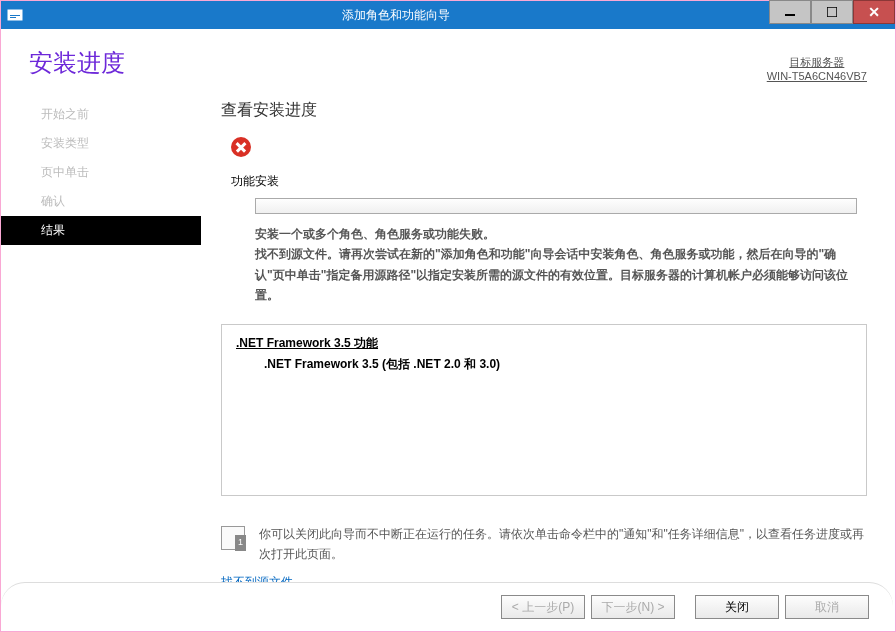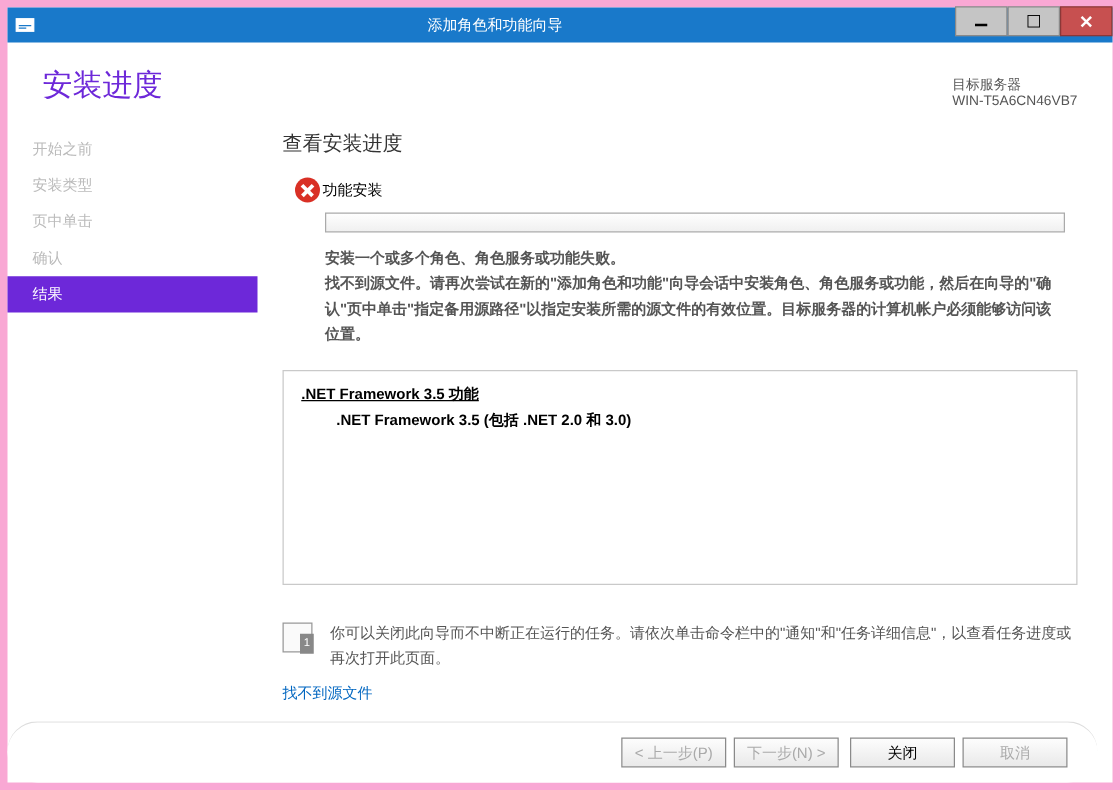--- a/index.html
+++ b/index.html
@@ -1,51 +1,51 @@
 <!DOCTYPE html>
 <html><head>
 <meta charset="utf-8">
 <style>
   html, body { margin:0; padding:0; font-family: "Microsoft YaHei", "Segoe UI", Arial, sans-serif; font-size:12px; background:#fff; color:#000; }
-  .window { width:896px; height:632px; position:relative; border:6px solid #f9a8d4; box-sizing:border-box; background:#fff; }
+  .window { width:896px; height:632px; position:relative; border:1px solid #f9a8d4; box-sizing:border-box; background:#fff; }
   
   .titlebar { height:28px; background:#1979ca; color:#fff; display:flex; align-items:center; justify-content:space-between; }
   .titlebar-left { display:flex; align-items:center; padding-left:6px; gap:6px; }
   .titlebar-icon svg { display:block; }
   .titlebar-title { flex:1; text-align:center; font-size:12px; color:#fff; }
   .win-controls { display:flex; height:100%; }
   .win-btn { width:40px; height:22px; margin-top:-1px; display:flex; align-items:center; justify-content:center; border:1px solid rgba(0,0,0,0.3); background:#c5c5c5; color:#000; font-size:10px; }
   .win-btn.close { background:#c75050; color:#fff; font-size:14px; font-weight:bold; }
   
   .header { padding:18px 28px 18px 28px; display:flex; justify-content:space-between; align-items:flex-start; }
   .header-title { font-size:24px; color:#6d28d9; font-weight:300; }
-  .header-right { text-align:left; font-size:11px; color:#555; margin-top:8px; }
+  .header-right { text-align:center; font-size:11px; color:#555; margin-top:8px;text-decoration:underline; }
   
   .body { display:flex; padding:0 0 0 0; }
   .sidebar { width:200px; padding-top:0px; }
-  .sidebar-item { padding:6px 0 6px 20px; color:#bbb; font-size:12px; }
-  .sidebar-item.active { background:#6d28d9; color:#fff;font-family:Liberation Mono, monospace; }
+  .sidebar-item { padding:6px 0 6px 40px; color:#bbb; font-size:12px; }
+  .sidebar-item.active { background:#000000; color:#fff;font-family:Liberation Mono, monospace; }
   .content { flex:1; padding:0 28px 0 20px; }
   .sub-title { font-size:16px; margin-bottom:16px; color:#333; }
-  .status-row { display:flex; align-items:center; gap:2px; margin-bottom:8px; padding-left:10px; }
+  .status-row { display:flex; align-items:flex-start; gap:16px; margin-bottom:8px; padding-left:10px;flex-direction:column; }
   .error-icon { width:20px; height:20px; background:#d93025; border-radius:50%; position:relative; }
   .error-icon::before, .error-icon::after { content:""; position:absolute; width:12px; height:2.5px; background:#fff; top:8.5px; left:4px; }
   .error-icon::before { transform:rotate(45deg); }
   .error-icon::after  { transform:rotate(-45deg); }
   .progress { margin:0 10px 10px 34px; height:14px; border:1px solid #aaa; background:linear-gradient(#fefefe,#f0f0f0); }
   .msg { font-size:12px; color:#555; line-height:1.7; padding:0 10px 0 34px;font-weight:bold; }
   .result-box { margin-top:18px; border:1px solid #c9c9c9; background:#fff; padding:10px 14px; height:150px; font-size:12px; }
   .result-box .line1 { font-weight:bold;text-decoration:underline; }
   .result-box .line2 { font-weight:bold; padding-left:28px; margin-top:4px; }
   .hint-row { display:flex; gap:14px; margin-top:28px; align-items:flex-start; color:#555; font-size:12px; line-height:1.7; }
   .hint-icon { width:22px; height:22px; border:1px solid #999; position:relative; flex-shrink:0; margin-top:2px; background:#fafafa;}
   .hint-icon::after { content:"1"; position:absolute; right:-2px; bottom:-2px; background:#888; color:#fff; font-size:9px; padding:0 3px; }
   .export-link { color:#0066c0; margin-top:10px; cursor:pointer; font-size:12px; margin-left:0px; }
   
-  .footer { position:absolute; left:0; right:12px; bottom:0; border-top:1px solid #ddd; padding:12px 24px; display:flex; justify-content:flex-end; gap:6px; background:#fff;border-radius:24px;}
+  .footer { position:absolute; left:0; right:2px; bottom:0; border-top:1px solid #ddd; padding:12px 24px; display:flex; justify-content:flex-end; gap:6px; background:#fff;border-radius:24px;}
   .btn { min-width:84px; height:24px; border:1px solid #8a8a8a; background:linear-gradient(#fdfdfd,#e9e9e9); color:#000; font-size:12px; display:inline-flex; align-items:center; justify-content:center; }
   .btn[disabled]{ color:#aaa; }
   .watermark { position:absolute; right:70px; bottom:24px; color:#e0e0e0; font-size:11px; font-family: Arial; z-index:0; pointer-events:none;}
 </style>
 </head>
 <body>
 
 <div class="window">
 
   <div class="titlebar">
@@ -117,16 +117,16 @@
       </div>
       <div class="export-link">找不到源文件</div>
     </div>
   </div>
 
   <div class="watermark">https://blog.csdn.net/51CTO博客</div>
 
   <div class="footer">
     <button class="btn" disabled="">&lt; 上一步(P)</button>
     <button class="btn" disabled="">下一步(N) &gt;</button>
-    <button class="btn" style="margin-left:3px;">关闭</button>
+    <button class="btn" style="margin-left:14px;">关闭</button>
     <button class="btn" disabled="">取消</button>
   </div>
 </div>
 
 </body></html>

